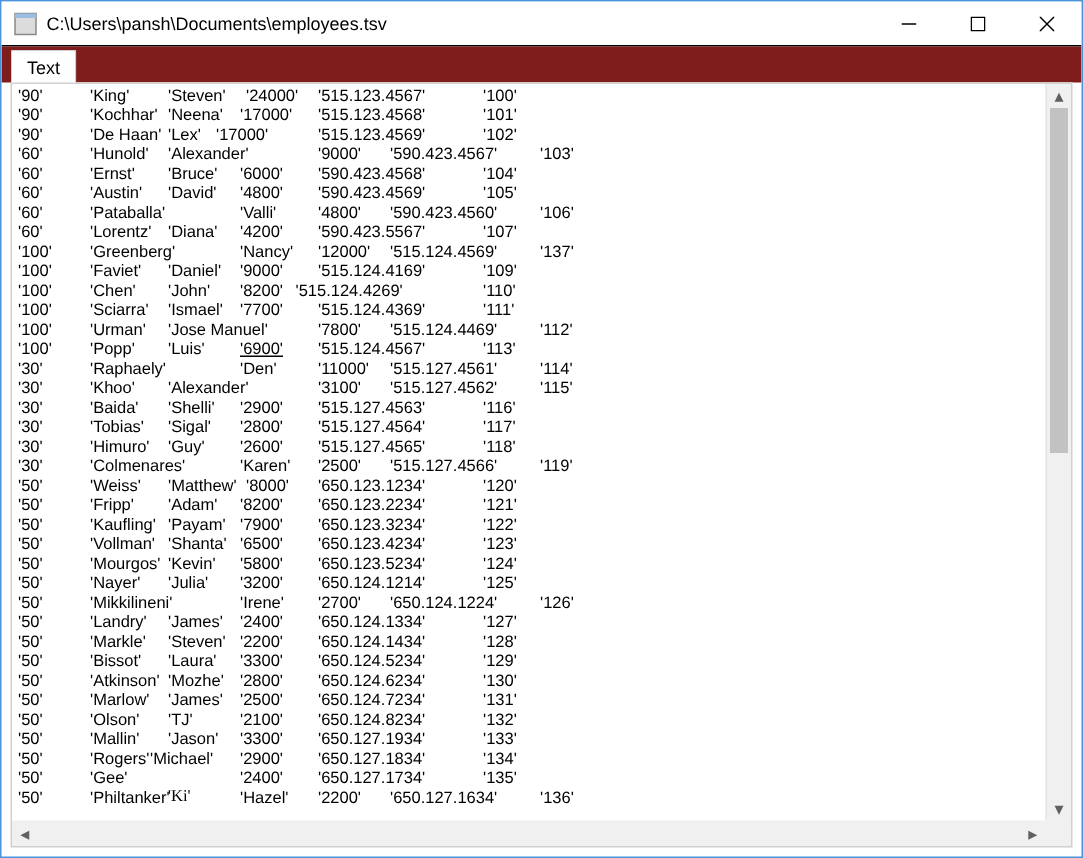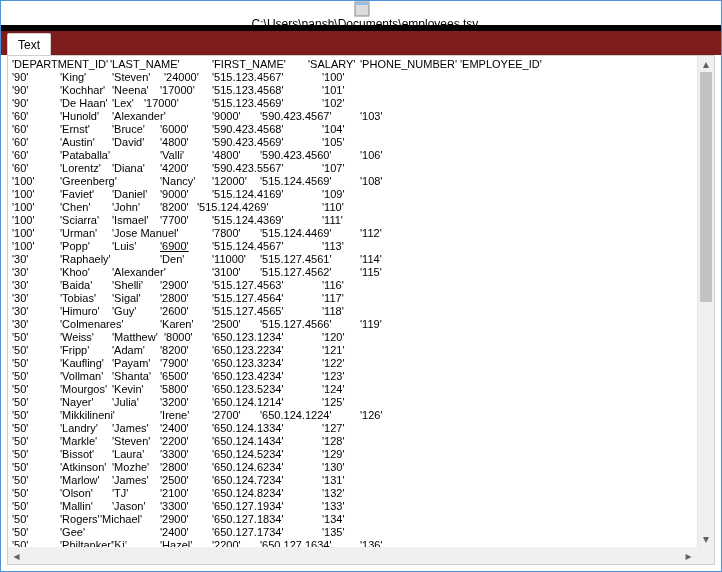--- a/index.html
+++ b/index.html
@@ -1,19 +1,19 @@
 <!DOCTYPE html>
 <html><head>
 <meta charset="utf-8">
 <style>
   * { box-sizing: border-box; }
   html, body { margin:0; padding:0; height:100%; font-family: "Segoe UI", Tahoma, sans-serif; font-size:12px; }
   body { background:#fff; display:flex; flex-direction:column; width:722px; height:572px; overflow:hidden; border:1px solid #4a92d9; }
   
-  .titlebar { height:30px; background:#fff; display:flex; align-items:center; padding:0 0 0 8px; border-bottom:6px solid #000000;flex-direction:column;}
+  .titlebar { height:30px; background:#fff; display:flex; align-items:center; padding:0 0 0 8px; border-bottom:1px solid #000000;}
   .titlebar .app-icon { width:16px; height:16px; margin-right:6px; display:flex; align-items:center; justify-content:center;}
   .titlebar .app-icon svg { width:16px; height:16px; }
   .titlebar .title { flex:1; color:#000; font-size:12px; }
   .win-controls { display:flex; height:100%; }
   .win-btn { width:46px; height:100%; display:flex; align-items:center; justify-content:center; }
   .win-btn svg { width:10px; height:10px; }
   
   .tabbar { height:24px; padding:2px 6px 0 6px; display:flex; align-items:flex-end; background:#7f1d1d;}
   .tab { padding:4px 10px; background:#fff; border:1px solid #d0d0d0; border-bottom:none; font-size:12px; border-radius:2px 2px 0 0; position:relative; top:1px;}
   
@@ -70,28 +70,20 @@
 </div>
 
 <div class="tabbar">
   <div class="tab">Text</div>
 </div>
 
 <div class="client">
   <div class="content-wrap">
     <div class="content" id="content">
         <div style="position: relative; height: 13px;">
-          <span style="position: absolute; left: 0px; top: 0px;">'DEPARTMENT_ID'</span>
-          <span style="position: absolute; left: 98px; top: 0px;">'LAST_NAME'</span>
-          <span style="position: absolute; left: 200px; top: 0px;">'FIRST_NAME'</span>
-          <span style="position: absolute; left: 296px; top: 0px;">'SALARY'</span>
-          <span style="position: absolute; left: 348px; top: 0px;">'PHONE_NUMBER'</span>
-          <span style="position: absolute; left: 448px; top: 0px;">'EMPLOYEE_ID'</span>
-        </div>
-        <div style="position: relative; height: 13px;">
           <span style="position: absolute; left: 0px; top: 0px;">'90'</span>
           <span style="position: absolute; left: 48px; top: 0px;">'King'</span>
           <span style="position: absolute; left: 100px; top: 0px;">'Steven'</span>
           <span style="position: absolute; left: 152px; top: 0px;">'24000'</span>
           <span style="position: absolute; left: 200px; top: 0px;">'515.123.4567'</span>
           <span style="position: absolute; left: 310px; top: 0px;">'100'</span>
         </div>
         <div style="position: relative; height: 13px;">
           <span style="position: absolute; left: 0px; top: 0px;">'90'</span>
           <span style="position: absolute; left: 48px; top: 0px;">'Kochhar'</span>
@@ -150,21 +142,21 @@
           <span style="position: absolute; left: 200px; top: 0px;">'590.423.5567'</span>
           <span style="position: absolute; left: 310px; top: 0px;">'107'</span>
         </div>
         <div style="position: relative; height: 13px;">
           <span style="position: absolute; left: 0px; top: 0px;">'100'</span>
           <span style="position: absolute; left: 48px; top: 0px;">'Greenberg'</span>
           <span style="position: absolute; left: 100px; top: 0px;"></span>
           <span style="position: absolute; left: 148px; top: 0px;">'Nancy'</span>
           <span style="position: absolute; left: 200px; top: 0px;">'12000'</span>
           <span style="position: absolute; left: 248px; top: 0px;">'515.124.4569'</span>
-          <span style="position: absolute; left: 348px; top: 0px;">'108'</span>
+          <span style="position: absolute; left: 348px; top: 0px;">'137'</span>
         </div>
         <div style="position: relative; height: 13px;">
           <span style="position: absolute; left: 0px; top: 0px;">'100'</span>
           <span style="position: absolute; left: 48px; top: 0px;">'Faviet'</span>
           <span style="position: absolute; left: 100px; top: 0px;">'Daniel'</span>
           <span style="position: absolute; left: 148px; top: 0px;">'9000'</span>
           <span style="position: absolute; left: 200px; top: 0px;">'515.124.4169'</span>
           <span style="position: absolute; left: 310px; top: 0px;">'109'</span>
         </div>
         <div style="position: relative; height: 13px;">

